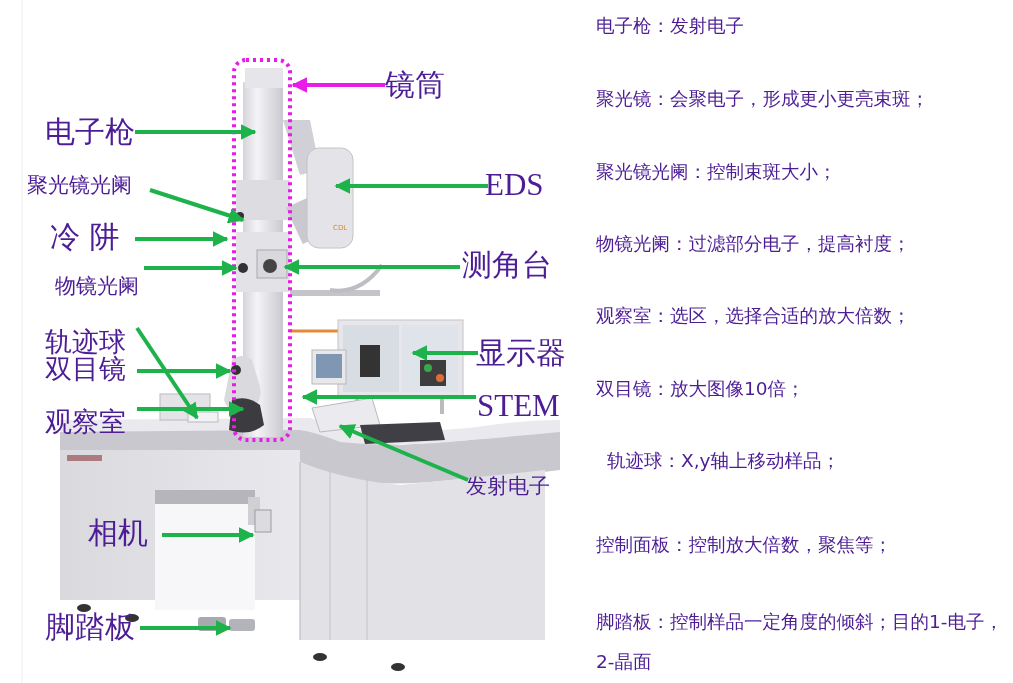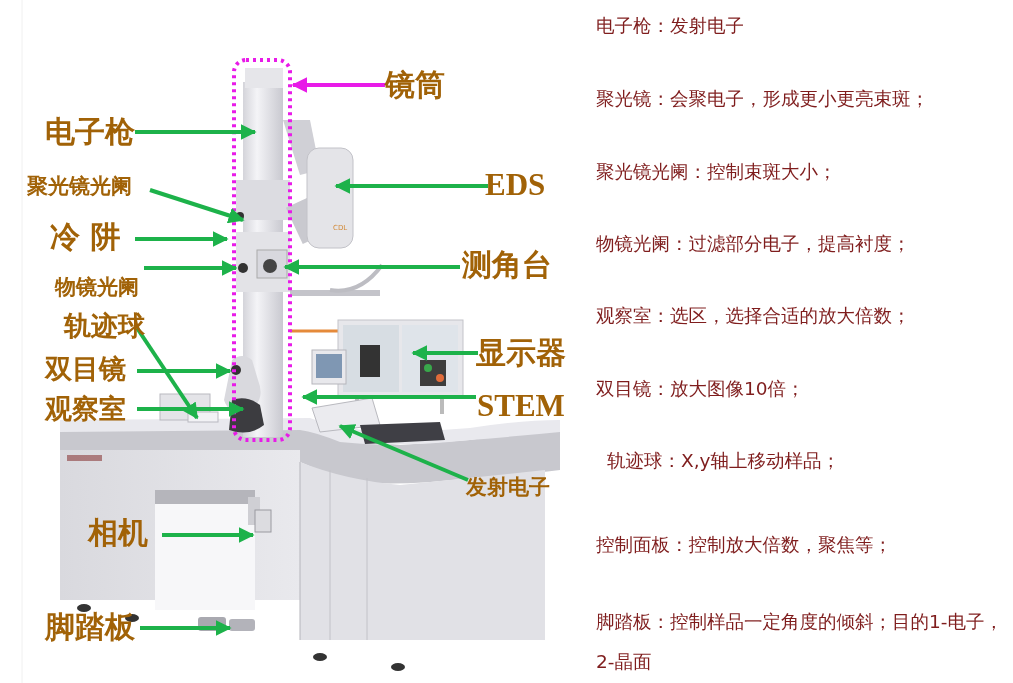--- a/index.html
+++ b/index.html
@@ -1,29 +1,29 @@
 <!DOCTYPE html>
 <html><head>
 <meta charset="utf-8">
 <style>
   html, body { margin:0; padding:0; background:#ffffff; }
   body { width:1013px; height:683px; position:relative; overflow:hidden; font-family:"DejaVu Sans", sans-serif; }
 
   
   #figure { position:absolute; left:0; top:0; width:570px; height:683px; overflow:hidden; }
   #figure svg.scene { position:absolute; left:0; top:0; }
-  .lbl { position:absolute; font-family:"DejaVu Serif", serif; font-weight:bold; color:#a16207; white-space:nowrap; line-height:1; letter-spacing:0px; }
+  .lbl { position:absolute; font-family:"DejaVu Serif", serif; font-weight:normal; color:#4c1d95; white-space:nowrap; line-height:1; letter-spacing:0px; }
   .lbl.big { font-size:30px; }
   .lbl.mid { font-size:27px; }
   .lbl.sm  { font-size:21px; }
   .lbl.lat { font-family:"Liberation Serif", serif; font-size:31px; }
 
   
   #desc { position:absolute; left:596px; top:0; width:414px; }
-  .desc-item { position:absolute; left:0; font-family:"DejaVu Sans", sans-serif; font-size:18.5px; color:#7f1d1d; line-height:40px; white-space:nowrap; }
+  .desc-item { position:absolute; left:0; font-family:"DejaVu Sans", sans-serif; font-size:18.5px; color:#4c1d95; line-height:40px; white-space:nowrap; }
   .desc-item.wrap { white-space:normal; width:412px; }
 </style>
 </head>
 <body>
 
 <div id="figure">
   <svg class="scene" width="570" height="683" viewBox="0 0 570 683">
     <defs>
       <linearGradient id="colG" x1="0" x2="1">
         <stop offset="0" stop-color="#d4d4da"></stop>
@@ -135,23 +135,23 @@
       <line x1="162" y1="535" x2="253" y2="535" stroke="#1db24a" stroke-width="4" marker-end="url(#gArrow)"></line>
       <line x1="140" y1="628" x2="230" y2="628" stroke="#1db24a" stroke-width="4" marker-end="url(#gArrow)"></line>
     </g>
   </svg>
 
   <div class="lbl big" style="left:385px;top:70px;">镜筒</div>
   <div class="lbl big" style="left:45px;top:117px;">电子枪</div>
   <div class="lbl sm" style="left:27px;top:175px;">聚光镜光阑</div>
   <div class="lbl big" style="left:50px;top:222px;">冷  阱</div>
   <div class="lbl sm" style="left:55px;top:276px;">物镜光阑</div>
-  <div class="lbl mid" style="left:45px;top:312px;margin-left:19px;">轨迹球</div>
+  <div class="lbl mid" style="left:45px;top:328px;">轨迹球</div>
   <div class="lbl mid" style="left:45px;top:355px;">双目镜</div>
-  <div class="lbl mid" style="left:45px;top:395px;">观察室</div>
+  <div class="lbl mid" style="left:45px;top:408px;">观察室</div>
   <div class="lbl lat" style="left:485px;top:169px;">EDS</div>
   <div class="lbl big" style="left:462px;top:250px;">测角台</div>
   <div class="lbl big" style="left:476px;top:338px;">显示器</div>
   <div class="lbl lat" style="left:477px;top:390px;">STEM</div>
   <div class="lbl sm" style="left:466px;top:476px;">发射电子</div>
   <div class="lbl big" style="left:88px;top:518px;">相机</div>
   <div class="lbl big" style="left:45px;top:612px;">脚踏板</div>
 </div>
 
 <div id="desc">

